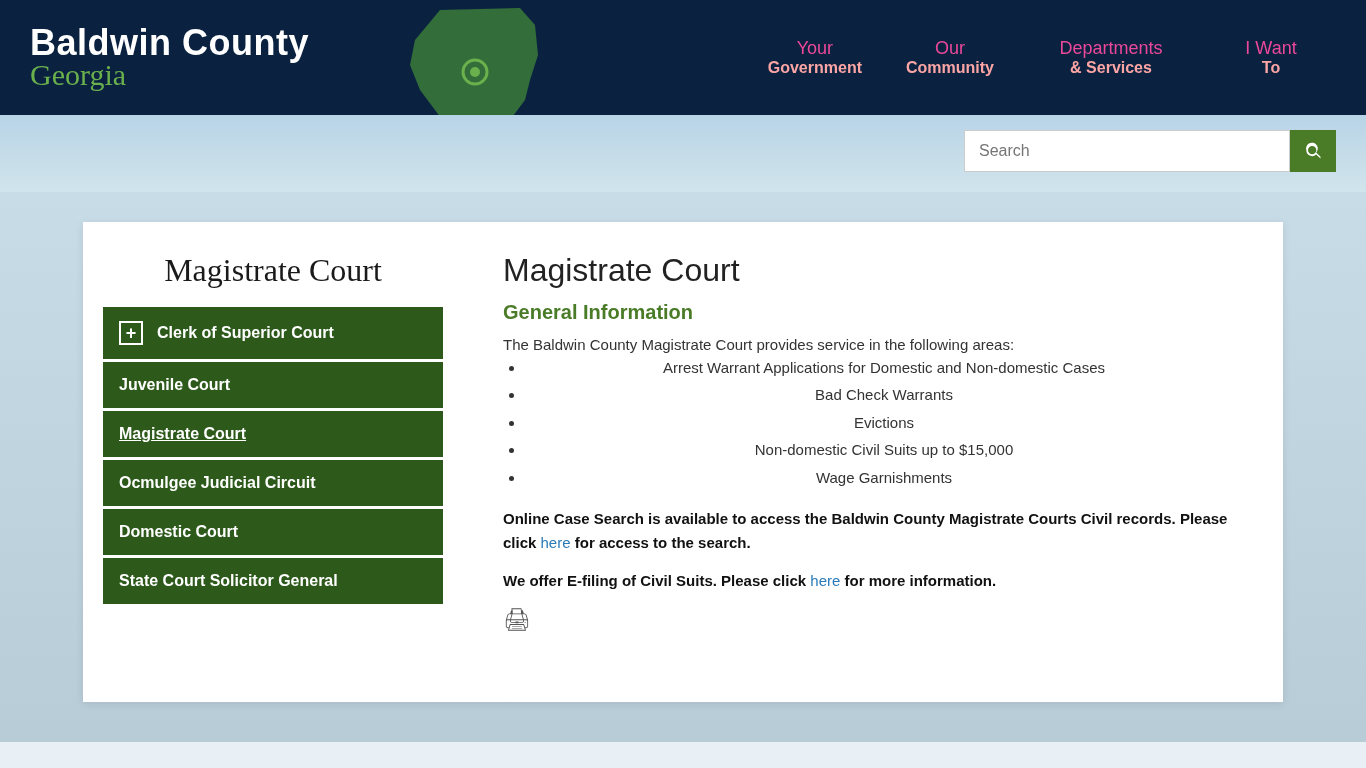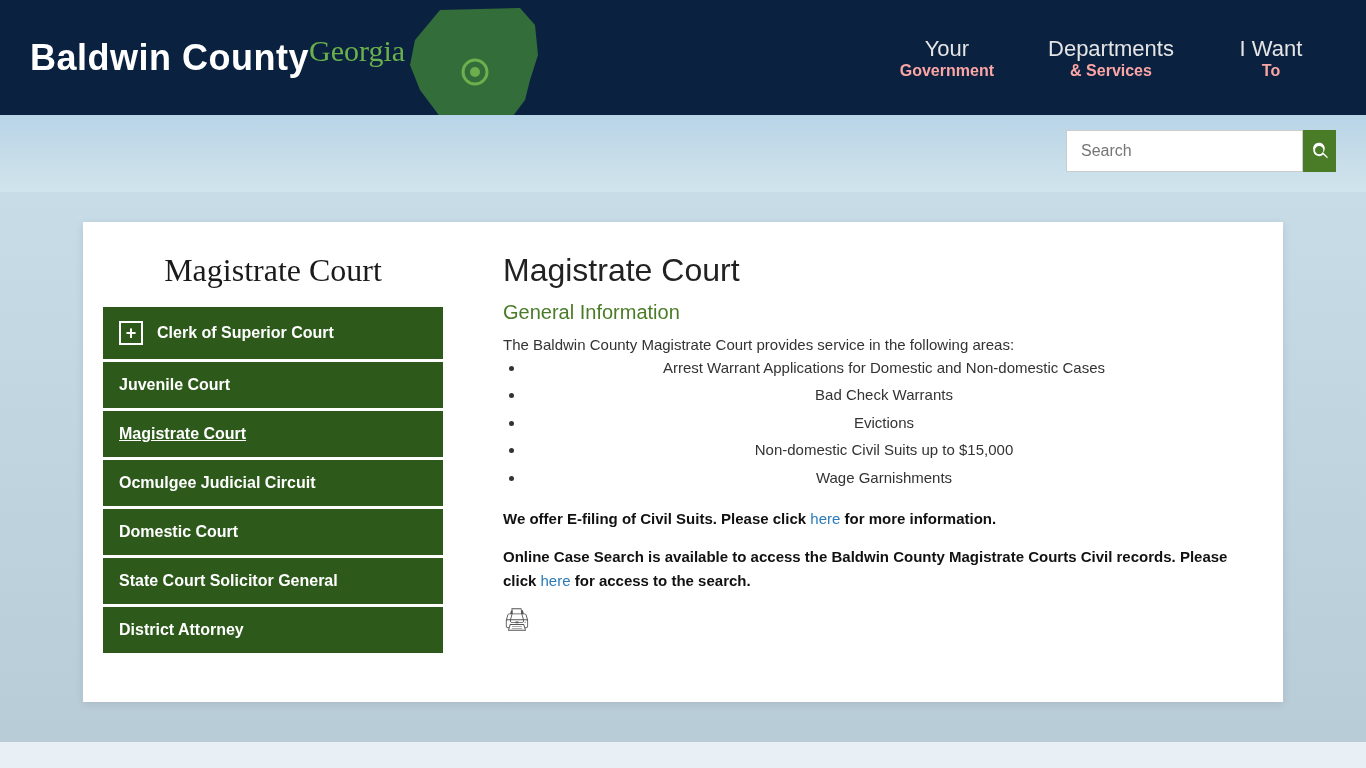--- a/index.html
+++ b/index.html
@@ -10,21 +10,21 @@
       background: #0a2240;
       display: flex;
       align-items: center;
       padding: 10px 30px;
       height: 115px;
       position: relative;
       overflow: hidden;
     }
     .logo-area {
       display: flex;
-      flex-direction: row;
+      flex-direction: column;
       z-index: 2;
       justify-content: flex-end;
     }
     .logo-title {
       color: white;
       font-size: 36px;
       font-weight: 900;
       line-height: 1.1;
       letter-spacing: 0.5px;
     }
@@ -48,22 +48,22 @@
       gap: 0;
       z-index: 2;
     }
     .nav-item {
       text-align: center;
       padding: 10px 22px;
       cursor: pointer;
       min-width: 130px;
     }
     .nav-item .nav-top {
-      color: #e5e5e5;
-      font-size: 22px;
+      color: #ec4899;
+      font-size: 18px;
       font-weight: 400;
       display: block;
     }
     .nav-item .nav-bottom {
       color: #fca5a5;
       font-size: 16px;
       font-weight: 700;
       display: block;
     }
     .nav-item.departments { min-width: 190px; }
@@ -73,21 +73,21 @@
       background: linear-gradient(180deg, #b8d4e8 0%, #c5dce8 50%, #d0e4ec 100%);
       padding: 15px 30px 20px;
       display: flex;
       justify-content: flex-end;
       align-items: center;
       min-height: 55px;
     }
     .search-container {
       display: flex;
       align-items: center;
-      width: 270px;
+      width: 372px;
     }
     .search-input {
       flex: 1;
       padding: 10px 14px;
       font-size: 16px;
       border: 1px solid #ccc;
       outline: none;
       height: 42px;
       background: white;
     }
@@ -178,21 +178,21 @@
     }
     .page-title {
       font-size: 32px;
       font-weight: 400;
       color: #222;
       margin-bottom: 12px;
     }
     .section-heading {
       color: #4a7c28;
       font-size: 20px;
-      font-weight: 400;
+      font-weight: 700;
       margin-bottom: 10px;
     }
     .intro-text {
       font-size: 15px;
       color: #333;
       line-height: 1.5;
     }
     .services-list {
       margin-left: 22px;
       margin-bottom: 18px;
@@ -254,20 +254,24 @@
 
       <circle cx="95" cy="72" r="12" class="ga-dot"></circle>
       <circle cx="95" cy="72" r="5" class="ga-dot-inner"></circle>
     </svg>
   </div>
 
   <nav class="nav-links">
     <div class="nav-item">
       <span class="nav-top">Your</span>
       <span class="nav-bottom">Government</span>
+    </div>
+    <div class="nav-item">
+      <span class="nav-top">Our</span>
+      <span class="nav-bottom">Community</span>
     </div>
     <div class="nav-item departments">
       <span class="nav-top">Departments</span>
       <span class="nav-bottom">&amp; Services</span>
     </div>
     <div class="nav-item">
       <span class="nav-top">I Want</span>
       <span class="nav-bottom">To</span>
     </div>
   </nav>
@@ -321,45 +325,40 @@
             <span>Domestic Court</span>
           </a>
         </li>
 
         <li>
           <a href="#">
             <span>State Court Solicitor General</span>
           </a>
         </li>
 
-        <li>
-          <a href="#">
-            <span>District Attorney</span>
-          </a>
-        </li>
 
       </ul>
     </aside>
 
     <main class="main-content">
       <h1 class="page-title">Magistrate Court</h1>
       <h2 class="section-heading">General Information</h2>
       <p class="intro-text">The Baldwin County Magistrate Court provides service in the following areas:</p>
 
       <ul class="services-list">
         <li>Arrest Warrant Applications for Domestic and Non-domestic Cases</li>
         <li>Bad Check Warrants</li>
         <li>Evictions</li>
         <li>Non-domestic Civil Suits up to $15,000</li>
         <li>Wage Garnishments</li>
       </ul>
 
+      <p class="info-paragraph"><strong>Online Case Search is available to access the Baldwin County Magistrate Courts Civil records. Please click </strong><a href="#" style="color:#2a7ab8;">here</a><strong> for access to the search.</strong></p>
+
       <p class="info-paragraph"><strong>We offer E-filing of Civil Suits. Please click </strong><a href="#" style="color:#2a7ab8;">here</a><strong> for more information.</strong></p>
-
-      <p class="info-paragraph"><strong>Online Case Search is available to access the Baldwin County Magistrate Courts Civil records. Please click </strong><a href="#" style="color:#2a7ab8;">here</a><strong> for access to the search.</strong></p>
 
       <div class="print-icon" title="Print">
         🖨
       </div>
     </main>
 
   </div>
 </div>
 
 </body></html>

